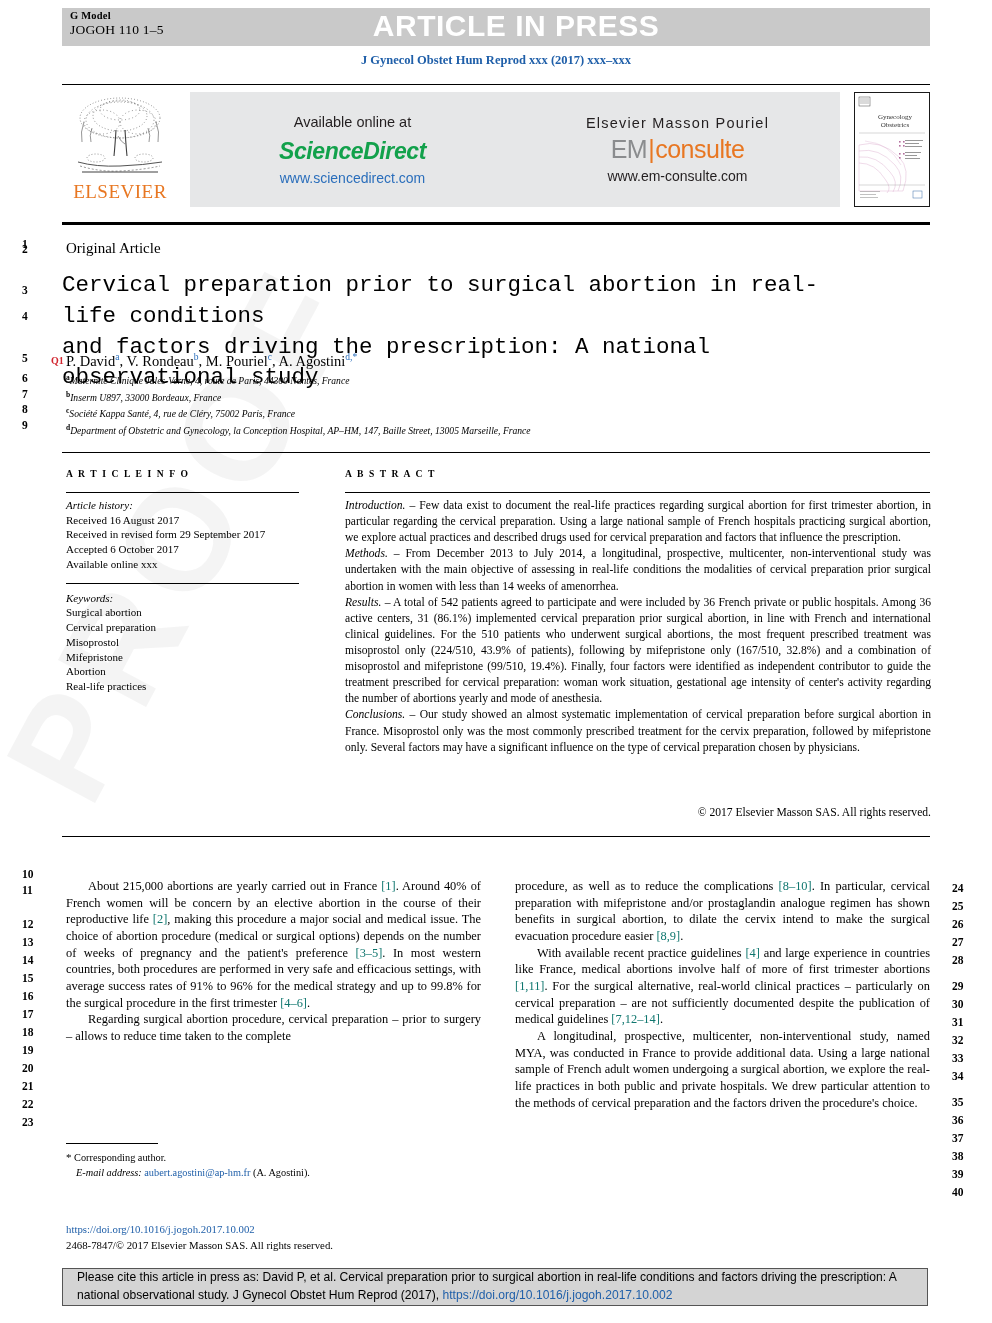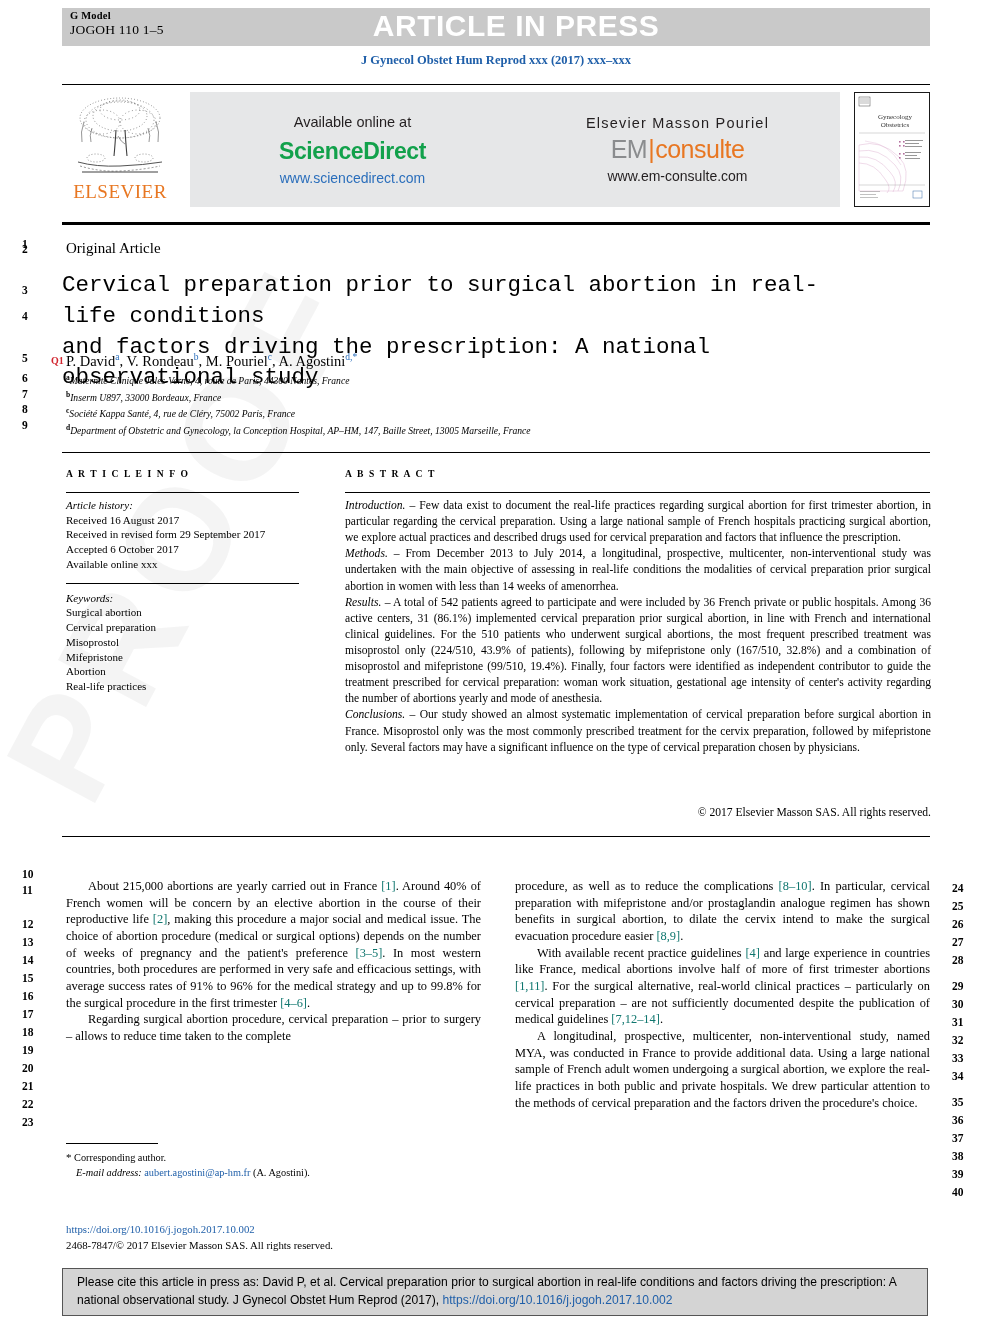--- a/index.html
+++ b/index.html
@@ -87,21 +87,21 @@
     flex: 1; display: flex; flex-direction: column;
     align-items: center; justify-content: center;
   }
   .avail {
     font-family: "Liberation Sans", sans-serif;
     font-size: 14.5px; color: #231f20; margin-bottom: 8px;
   }
   .sciencedirect {
     font-family: "Liberation Sans", sans-serif;
     font-size: 23px; font-weight: bold; color: #12a14b;
-    letter-spacing: -.4px; margin-bottom: 5px;
+    letter-spacing: -.4px; margin-bottom: 5px; font-style: italic;
   }
   .sd-url, .em-url {
     font-family: "Liberation Sans", sans-serif;
     font-size: 14px; color: #2a6ebb;
   }
   .em-url { color: #231f20; }
   .masson {
     font-family: "Liberation Sans", sans-serif;
     font-size: 14.5px; color: #231f20; letter-spacing: 1.2px; margin-bottom: 4px;
   }
@@ -236,21 +236,21 @@
   .link { color: #1f5fa9; }
   .doi-block {
     position: absolute; left: 66px; top: 1222px; width: 430px;
     font-size: 10.8px; line-height: 1.45;
     font-family: "Liberation Serif", serif;
   }
 
   
   .cite-box {
     position: absolute; left: 62px; top: 1268px;
-    width: 866px; height: 48px;
+    width: 866px; height: 38px;
     border: 1.2px solid #555;
     background: #d4d4d4;
     box-sizing: border-box;
     display: flex; align-items: center;
   }
   .cite-text {
     padding: 0 14px;
     font-size: 12.1px; line-height: 1.45;
     font-family: "Liberation Sans", sans-serif;
     font-weight: 300;

